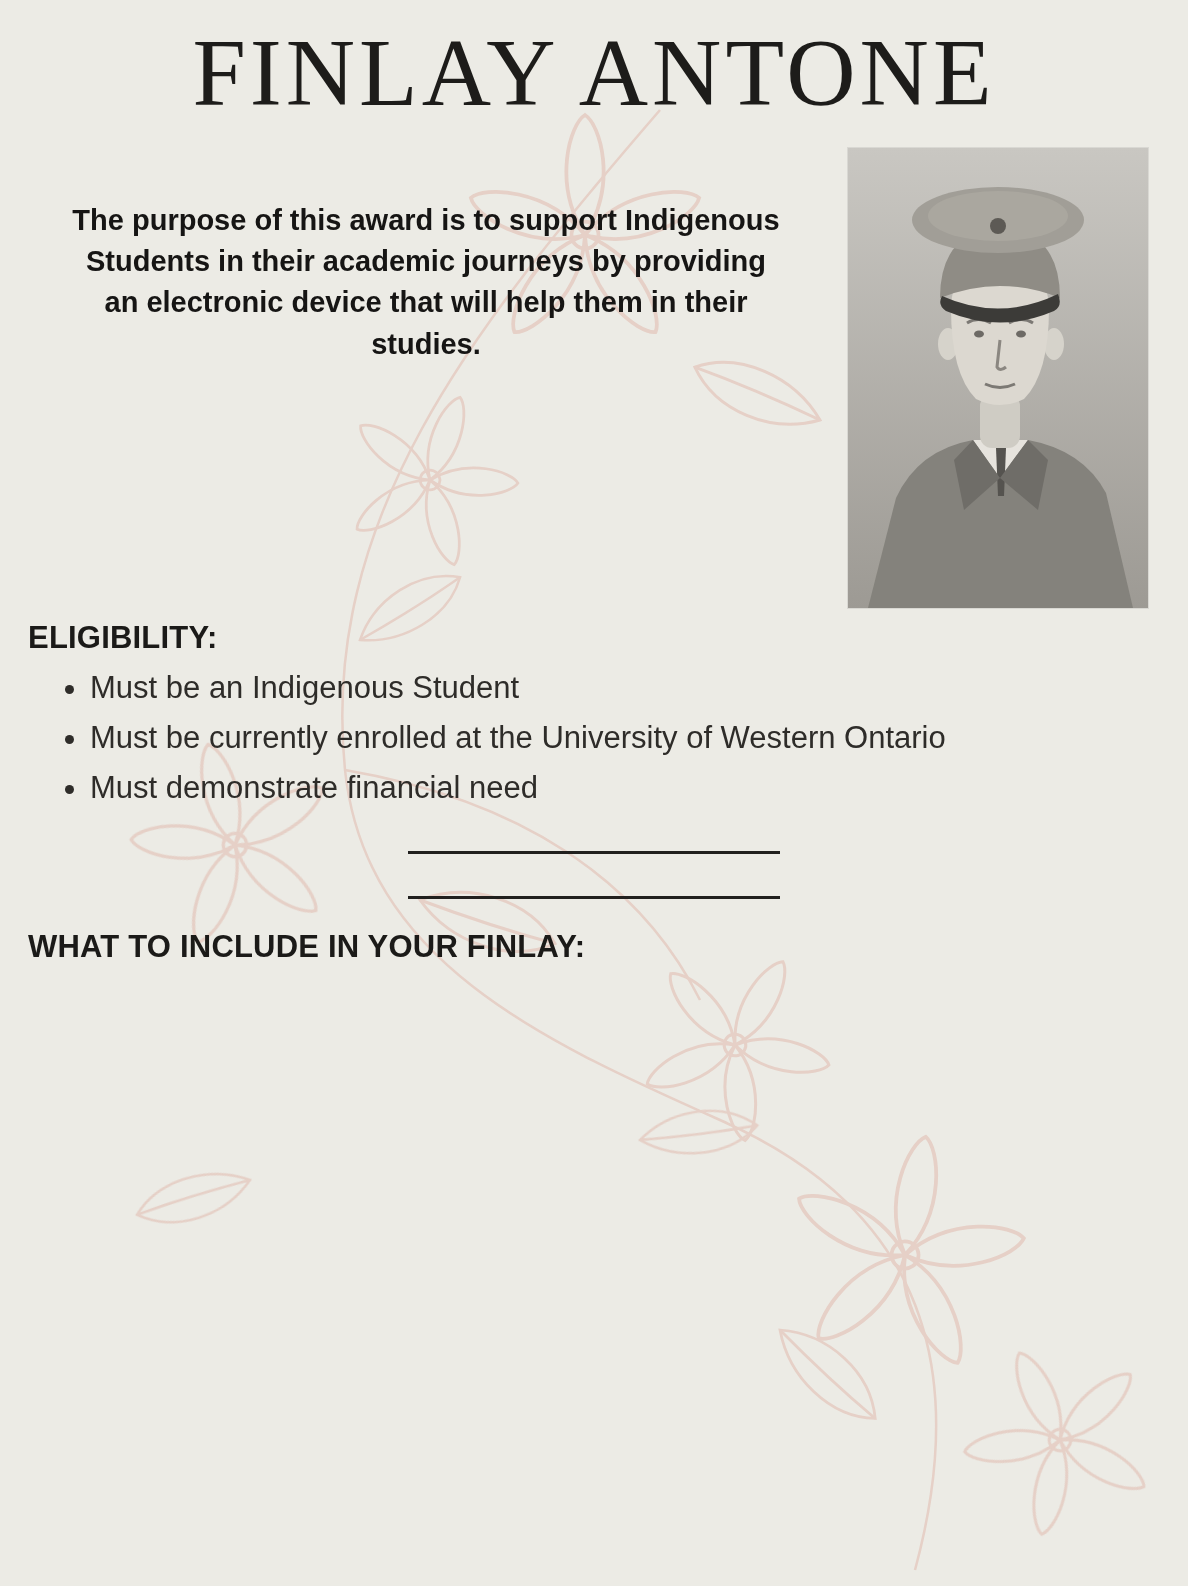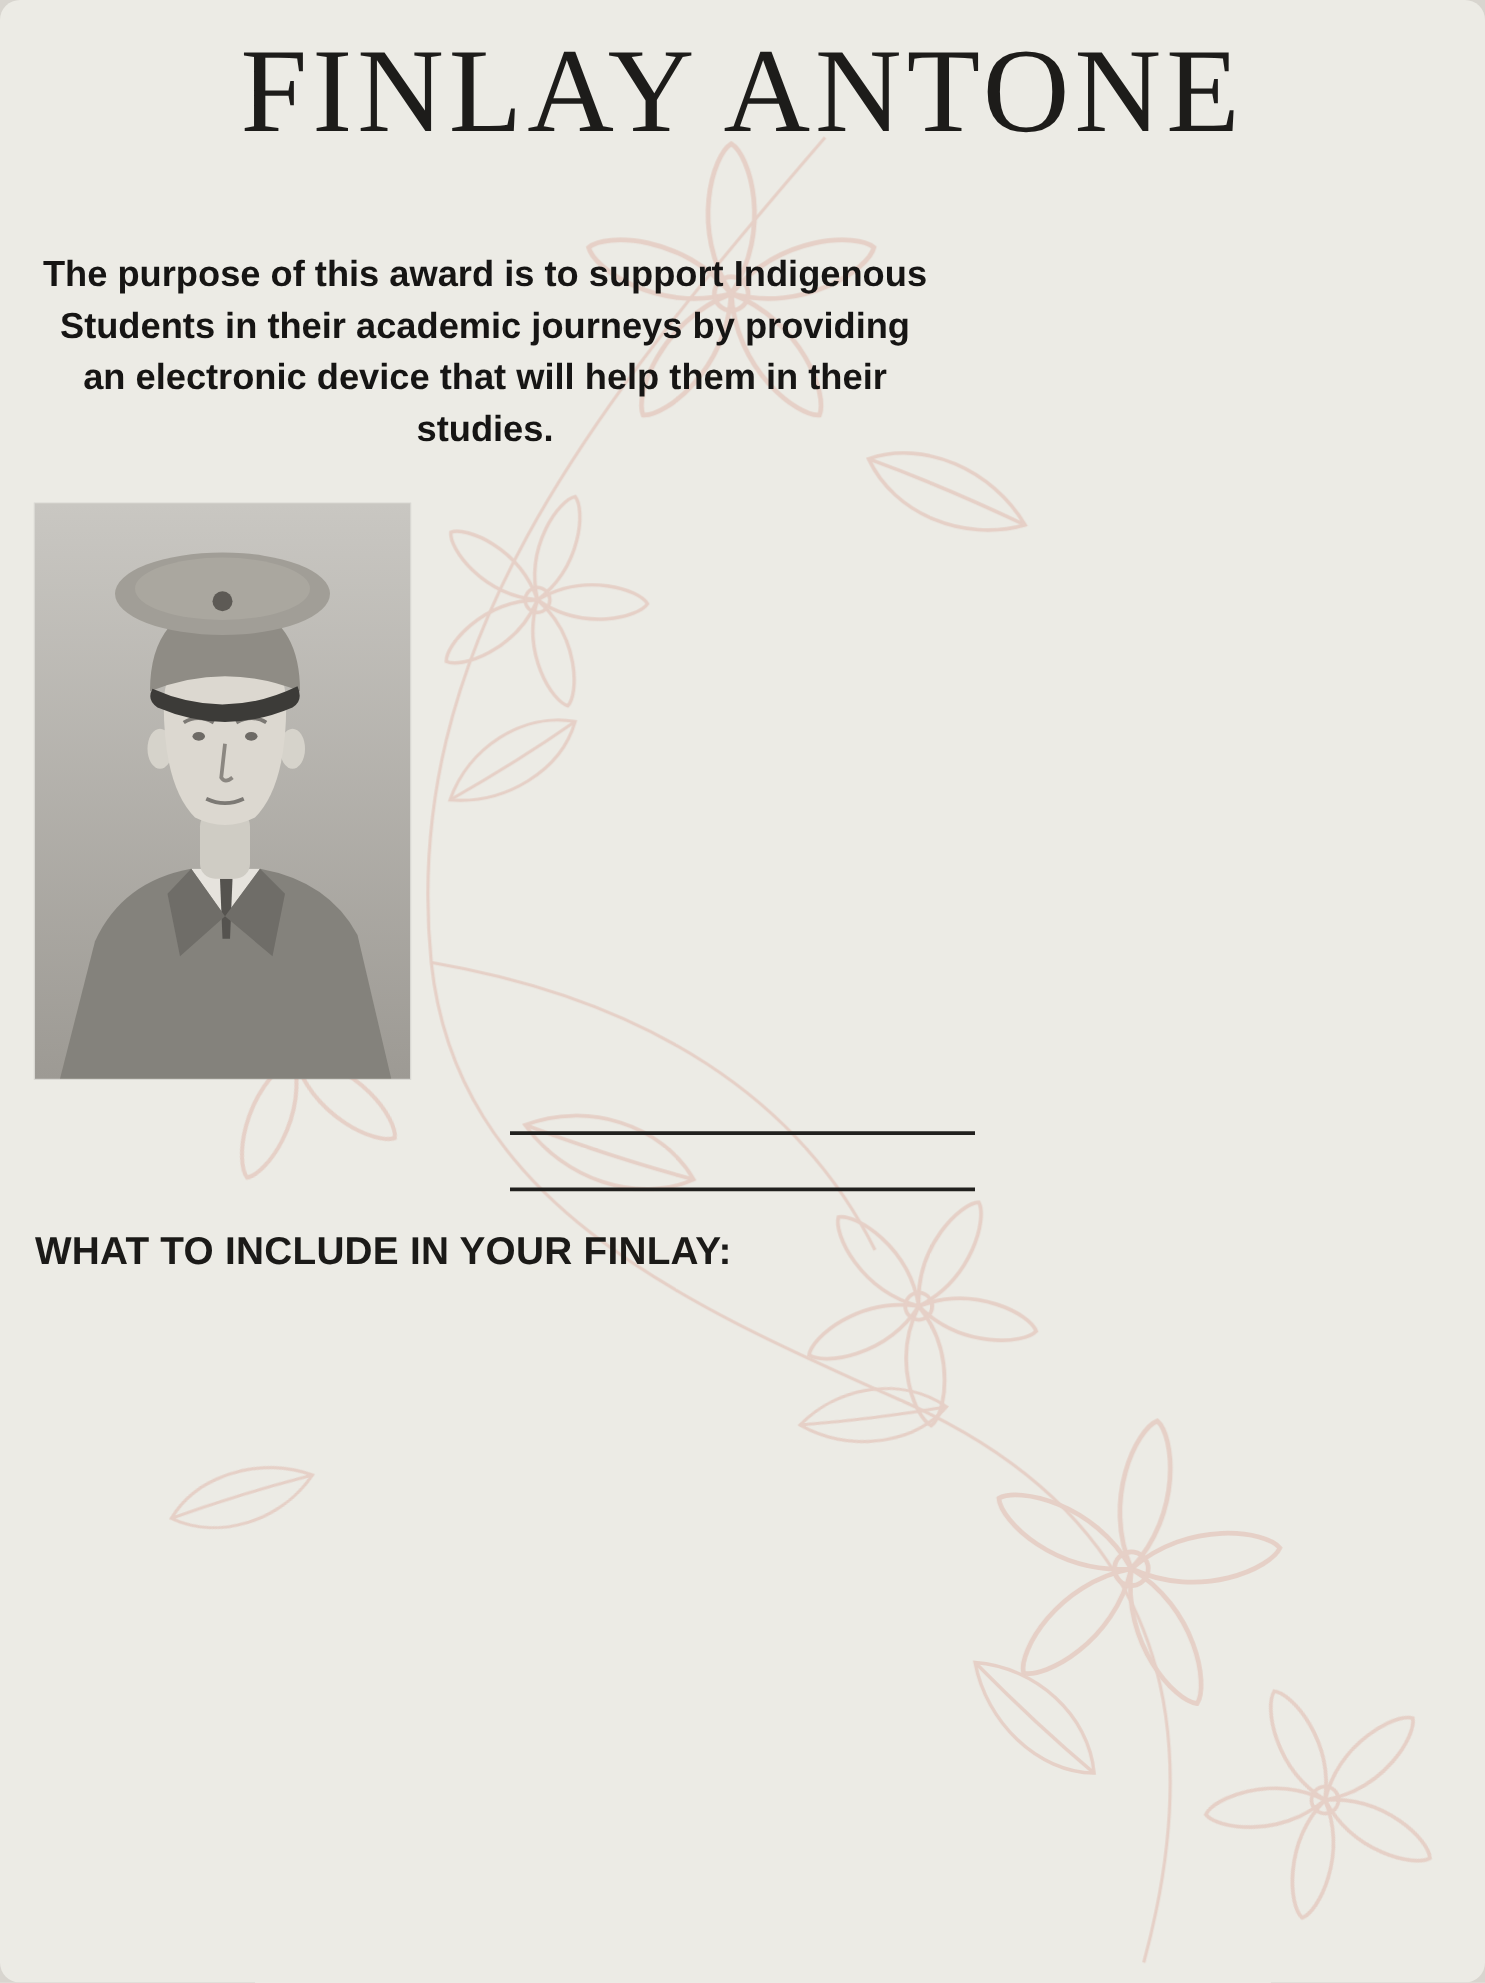--- a/index.html
+++ b/index.html
@@ -7,21 +7,20 @@
   body { display: flex; justify-content: center; }
 
   .poster {
     position: relative;
     width: 1188px;
     height: 1586px;
     background: #ecebe5;
     overflow: hidden;
     font-family: "Liberation Sans", sans-serif;
     color: #232220;
-    border-radius: 16px;
   }
 
   .floral-bg {
     position: absolute;
     inset: 0;
     pointer-events: none;
     z-index: 0;
   }
 
   .content { position: relative; z-index: 1; }
@@ -37,21 +36,20 @@
     line-height: 0.98;
     letter-spacing: 4px;
     color: #1d1c1a;
   }
 
   .top-row {
     display: flex;
     align-items: flex-start;
     padding: 14px 40px 0 28px;
     gap: 24px;
-    flex-direction: column;
   }
   .intro-col { flex: 1; }
   .intro-text {
     margin: 66px auto 0 auto;
     max-width: 720px;
     text-align: center;
     font-weight: bold;
     font-size: 29px;
     line-height: 1.42;
     color: #161514;
@@ -178,20 +176,28 @@
           <ellipse cx="150" cy="72" rx="86" ry="33" fill="#a19e97"></ellipse>
           <ellipse cx="150" cy="68" rx="70" ry="25" fill="#aaa79f"></ellipse>
           <circle cx="150" cy="78" r="8" fill="#5d5a55"></circle>
           <path d="M94 148 Q152 174 210 146 Q215 158 206 163 Q152 186 98 163 Q89 157 94 148 Z" fill="#3c3b38"></path>
         </svg>
       </div>
     </div>
 
     <div class="sections">
 
+      <div>
+        <div class="section-heading">ELIGIBILITY:</div>
+        <ul class="bullets">
+          <li>Must be an Indigenous Student</li>
+          <li>Must be currently enrolled at the University of Western Ontario</li>
+          <li>Must demonstrate financial need</li>
+        </ul>
+      </div>
 
       <hr class="divider">
 
 
       <hr class="divider">
 
       <div>
         <div class="section-heading">WHAT TO INCLUDE IN YOUR FINLAY:</div>
       </div>
 

